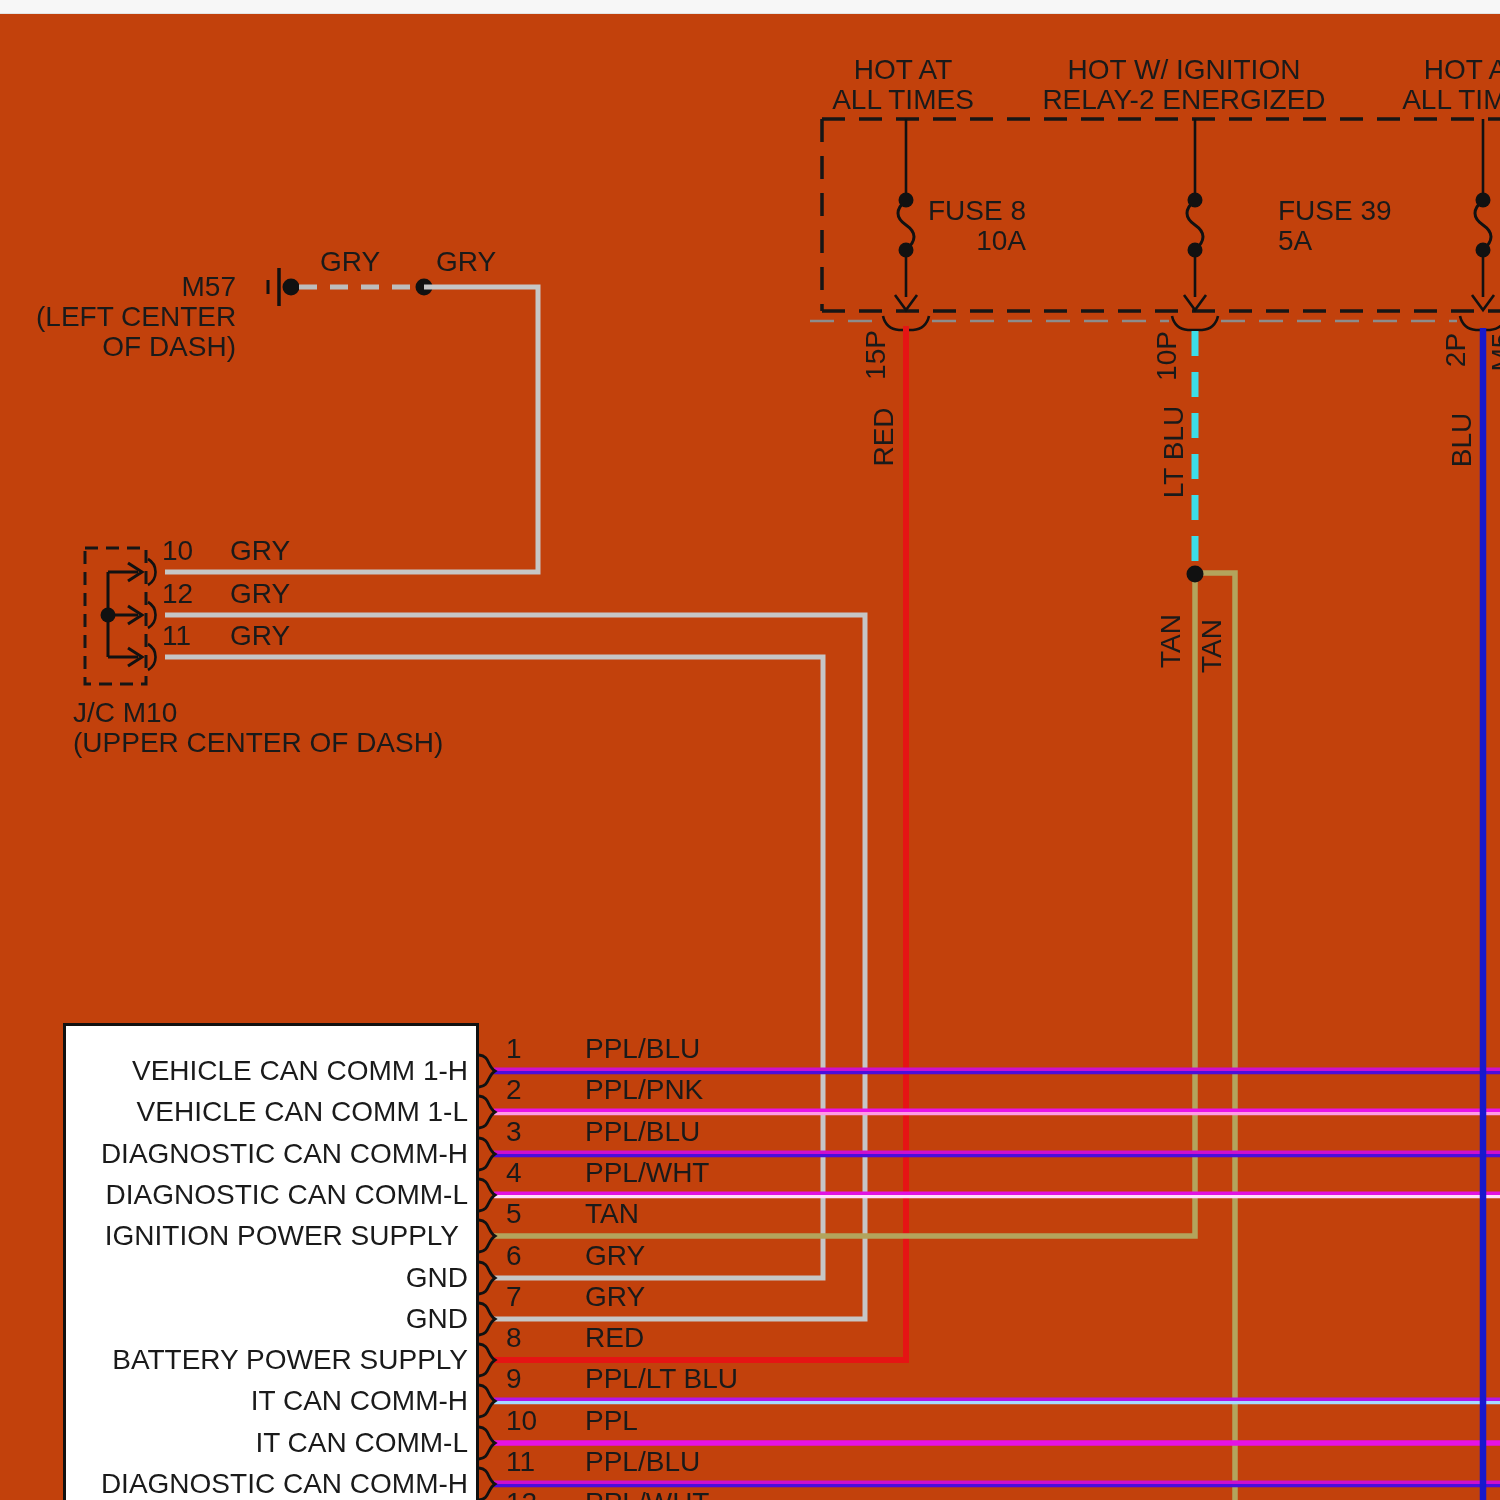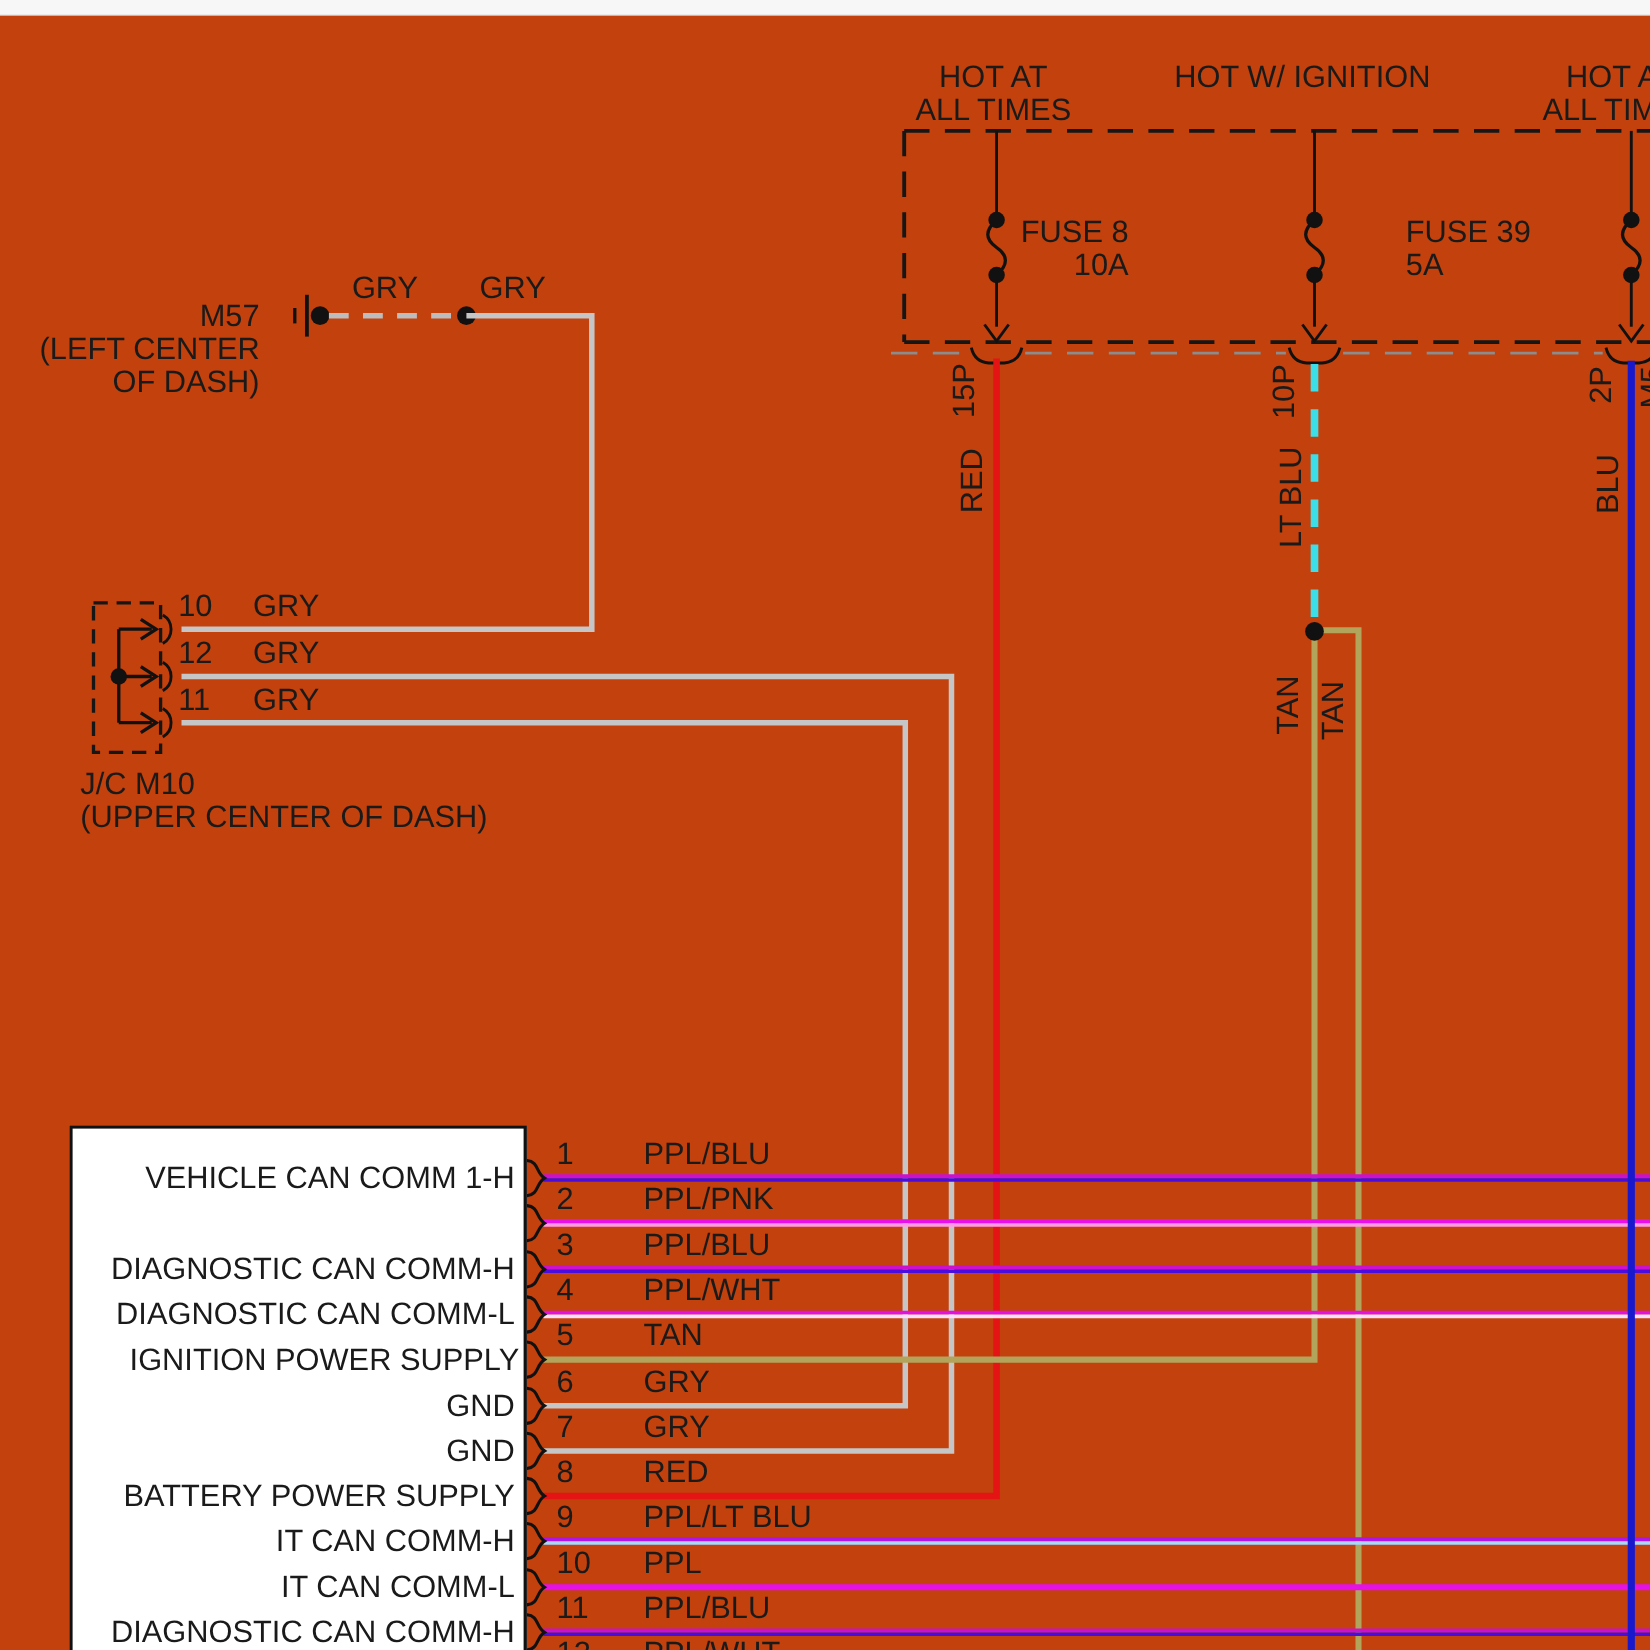--- a/index.html
+++ b/index.html
@@ -151,20 +151,21 @@
       <path d="M479,1509 C490,1510 487,1520 495,1525"></path>
     </g>
   </svg>
 
   <div class="txt ctr" style="left:753px;top:55px;width:300px;">
     <div>HOT AT</div>
     <div>ALL TIMES</div>
   </div>
   <div class="txt ctr" style="left:1034px;top:55px;width:300px;">
     <div>HOT W/ IGNITION</div>
+    <div>RELAY-2 ENERGIZED</div>
   </div>
   <div class="txt ctr" style="left:1323px;top:55px;width:300px;">
     <div>HOT AT</div>
     <div>ALL TIMES</div>
   </div>
 
   <div class="txt" style="left:928px;top:196px;text-align:right;">
     <div>FUSE 8</div>
     <div>10A</div>
   </div>
@@ -198,23 +199,24 @@
   <div class="txt" style="left:162px;top:621px;">11</div>
   <div class="txt" style="left:230px;top:621px;">GRY</div>
   <div class="txt" style="left:73px;top:698px;">
     <div>J/C M10</div>
     <div>(UPPER CENTER OF DASH)</div>
   </div>
 
   <div class="ecubox"></div>
 
   <div class="txt rgt" style="left:80px;top:1056px;width:388px;">VEHICLE CAN COMM 1-H</div>
+  <div class="txt rgt" style="left:80px;top:1097px;width:388px;">VEHICLE CAN COMM 1-L</div>
   <div class="txt rgt" style="left:80px;top:1139px;width:388px;">DIAGNOSTIC CAN COMM-H</div>
   <div class="txt rgt" style="left:80px;top:1180px;width:388px;">DIAGNOSTIC CAN COMM-L</div>
-  <div class="txt rgt" style="left:84px;top:1221px;width:388px;">IGNITION POWER SUPPLY</div>
+  <div class="txt rgt" style="left:71px;top:1221px;width:388px;">IGNITION POWER SUPPLY</div>
   <div class="txt rgt" style="left:80px;top:1263px;width:388px;">GND</div>
   <div class="txt rgt" style="left:80px;top:1304px;width:388px;">GND</div>
   <div class="txt rgt" style="left:80px;top:1345px;width:388px;">BATTERY POWER SUPPLY</div>
   <div class="txt rgt" style="left:80px;top:1386px;width:388px;">IT CAN COMM-H</div>
   <div class="txt rgt" style="left:80px;top:1428px;width:388px;">IT CAN COMM-L</div>
   <div class="txt rgt" style="left:80px;top:1469px;width:388px;">DIAGNOSTIC CAN COMM-H</div>
 
   <div class="txt" style="left:506px;top:1034px;">1</div>
   <div class="txt" style="left:506px;top:1075px;">2</div>
   <div class="txt" style="left:506px;top:1117px;">3</div>

